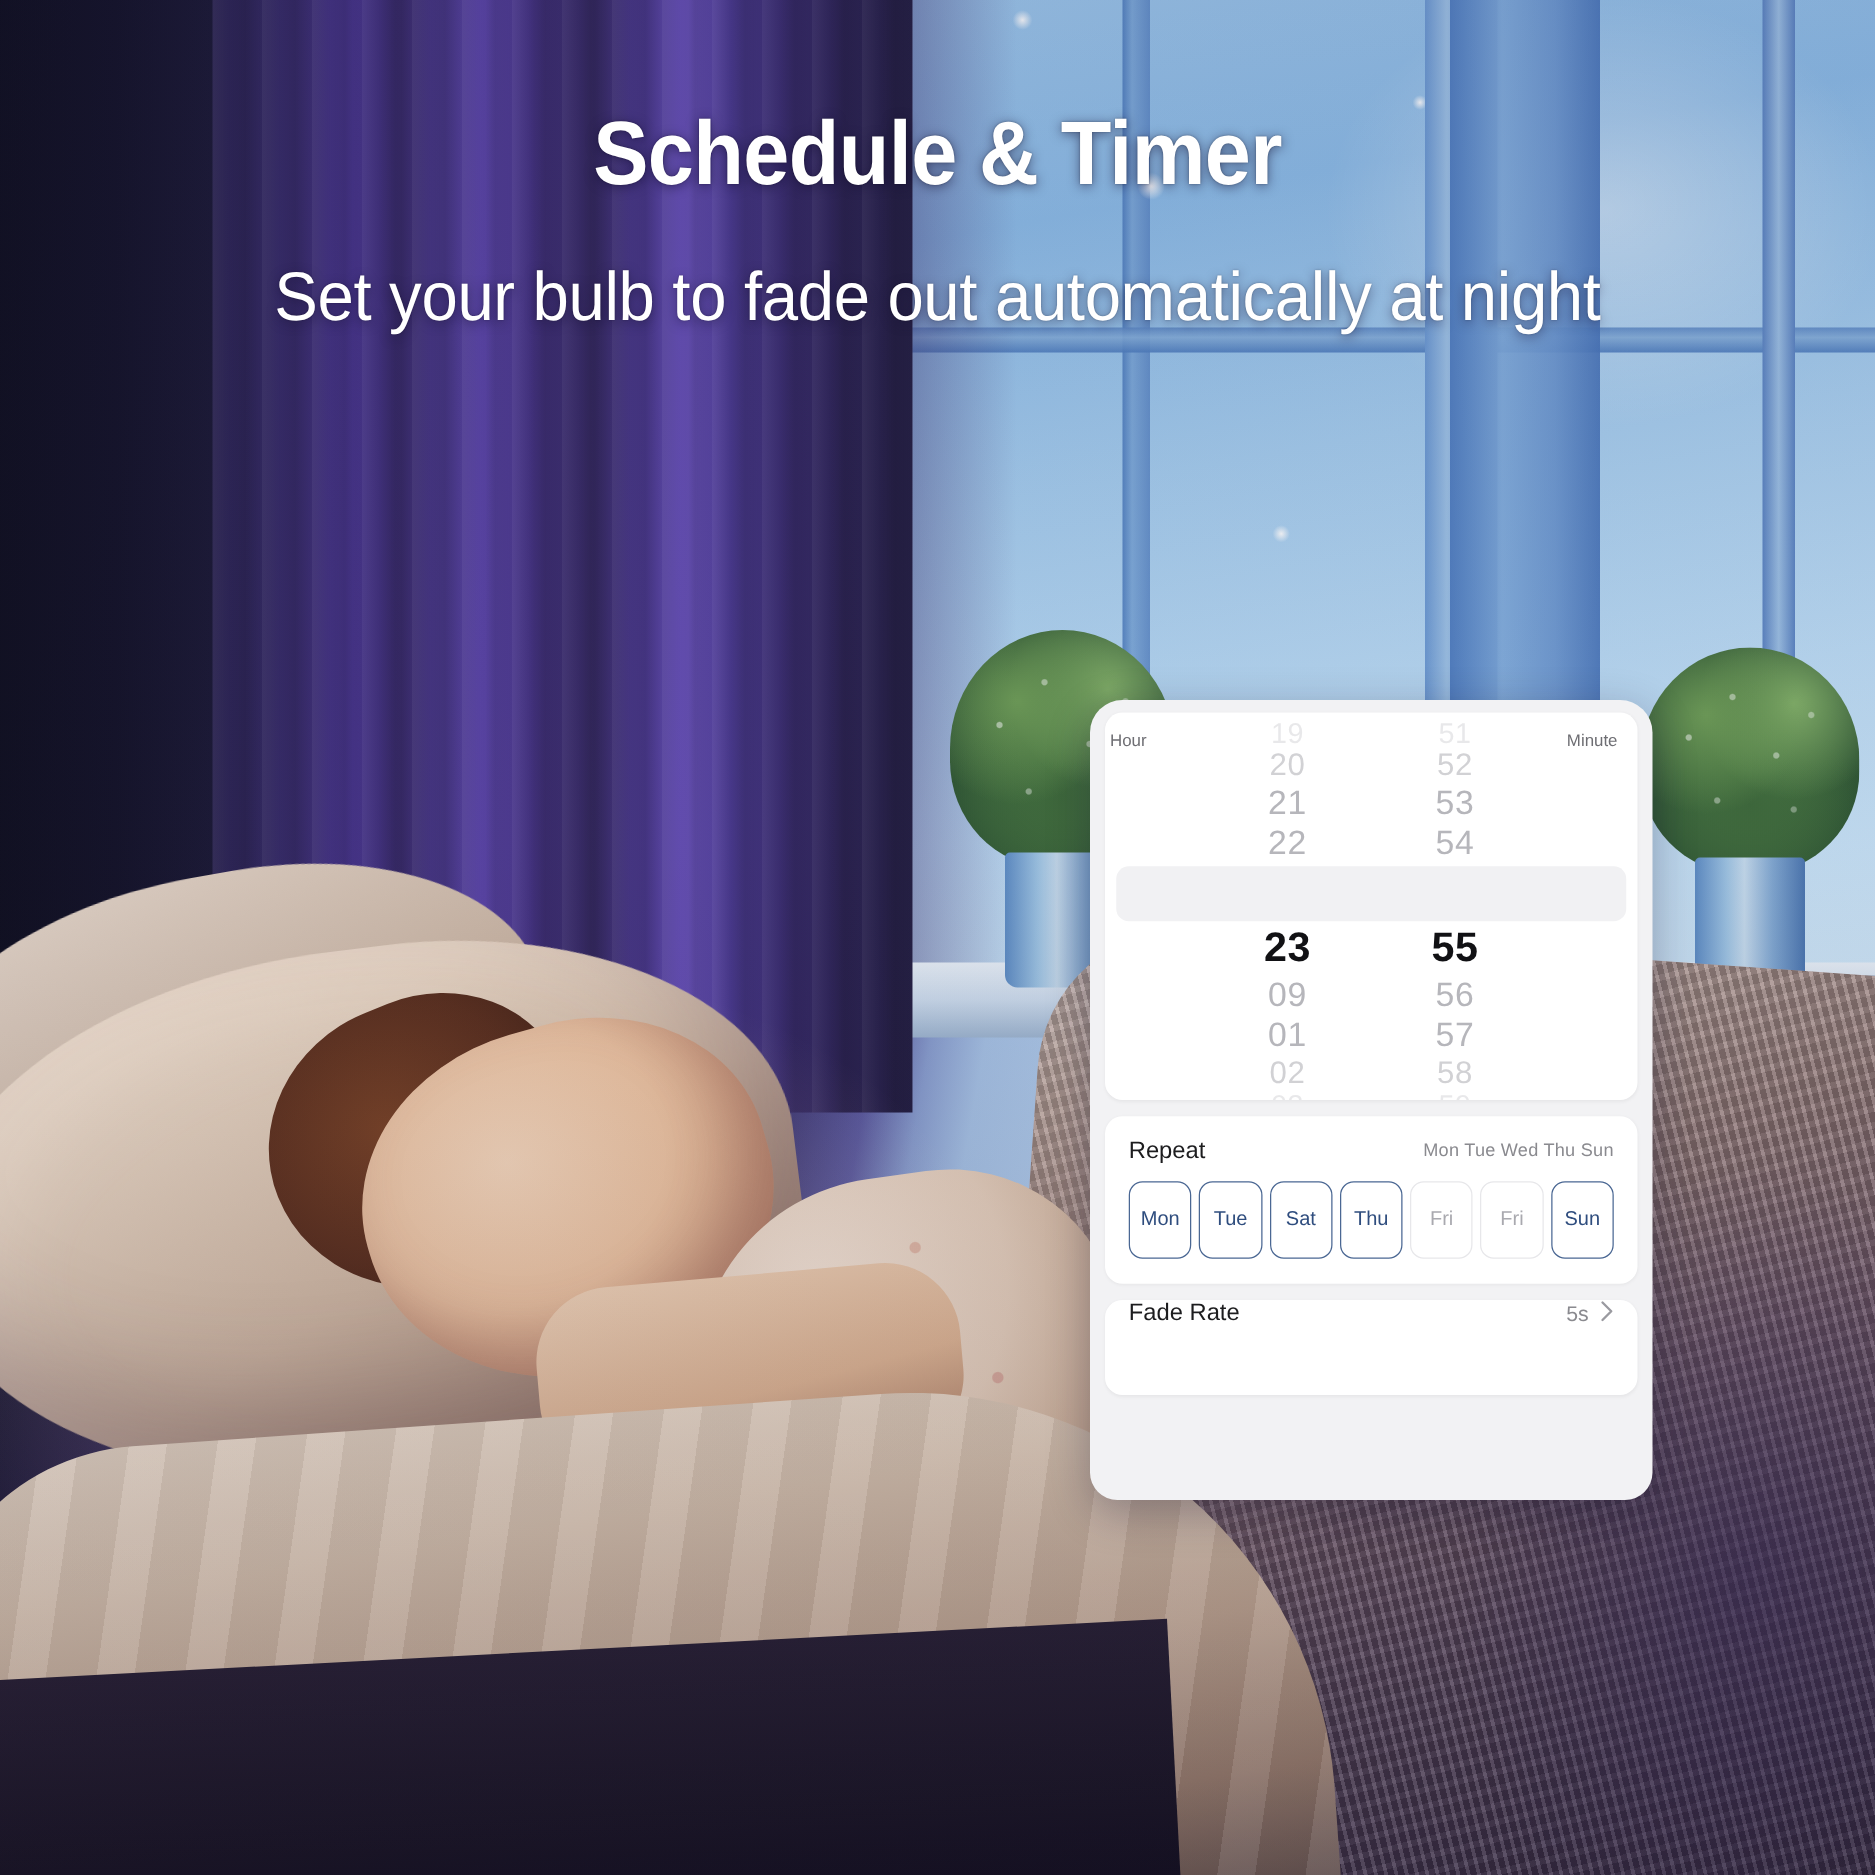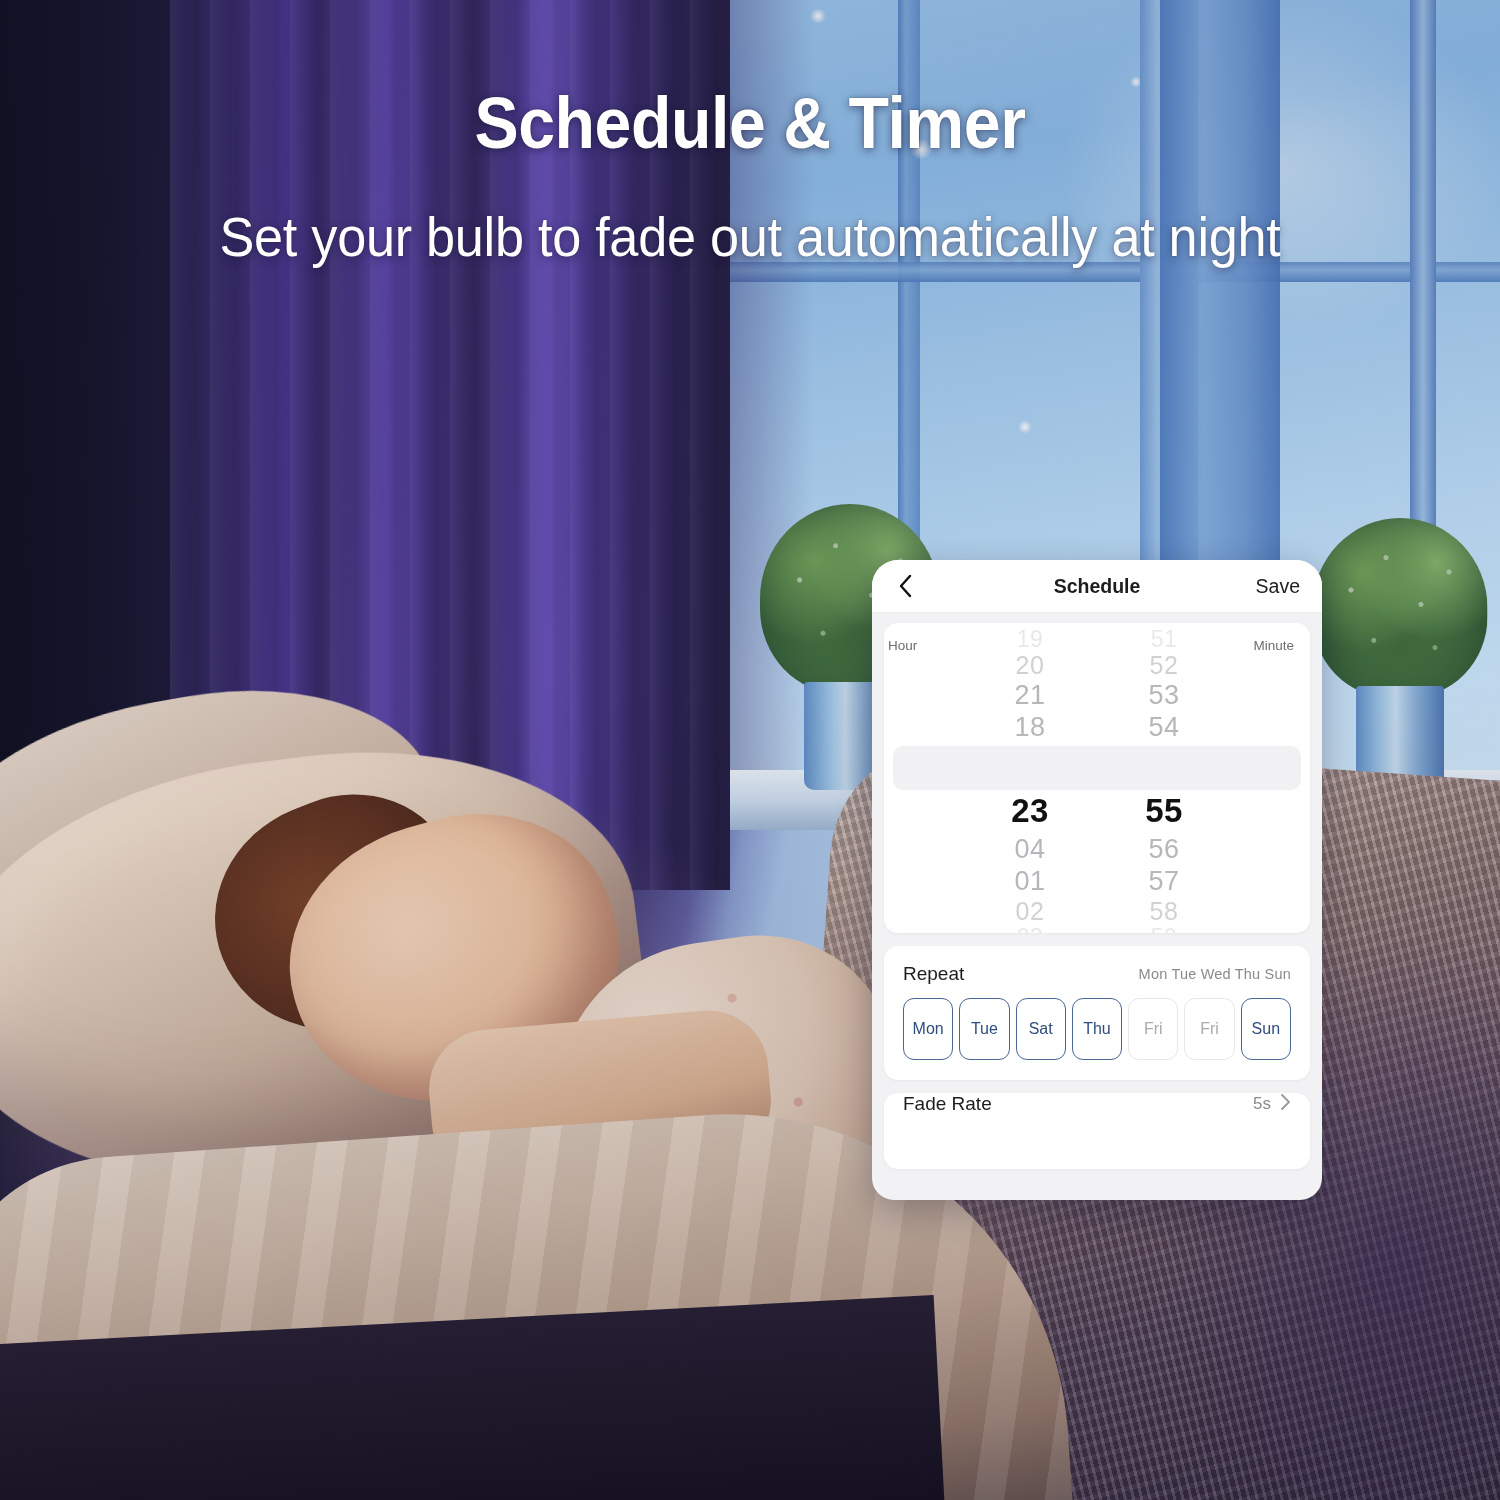--- a/index.html
+++ b/index.html
@@ -506,45 +506,36 @@
     <div class="bedframe"></div>
 
     <div class="tint"></div>
   </div>
 
   <div class="headline">Schedule &amp; Timer</div>
   <div class="subhead">Set your bulb to fade out automatically at night</div>
 
   <div class="panel">
 
-    <div class="navbar">
-      <div class="back-icon">
-        <svg width="15" height="24" viewBox="0 0 15 24" fill="none" xmlns="http://www.w3.org/2000/svg" aria-hidden="true">
-          <path d="M12 2 L3 12 L12 22" stroke="#111114" stroke-width="2.4" stroke-linecap="round" stroke-linejoin="round"></path>
-        </svg>
-      </div>
-      <div class="nav-title">Schedule</div>
-      <div class="save-btn">Save</div>
-    </div>
 
     <div class="panel-body">
 
       <div class="card picker">
         <div class="picker-highlight"></div>
         <div class="hl-label left">Hour</div>
         <div class="hl-label right">Minute</div>
 
         <div class="wheels">
           <div class="wheel">
             <div class="wheel-item d2">19</div>
             <div class="wheel-item d1">20</div>
             <div class="wheel-item">21</div>
-            <div class="wheel-item">18</div>
+            <div class="wheel-item">22</div>
             <div class="wheel-item sel">23</div>
-            <div class="wheel-item">04</div>
+            <div class="wheel-item">09</div>
             <div class="wheel-item">01</div>
             <div class="wheel-item d1">02</div>
             <div class="wheel-item d2">03</div>
           </div>
 
           <div class="wheel">
             <div class="wheel-item d2">51</div>
             <div class="wheel-item d1">52</div>
             <div class="wheel-item">53</div>
             <div class="wheel-item">54</div>

